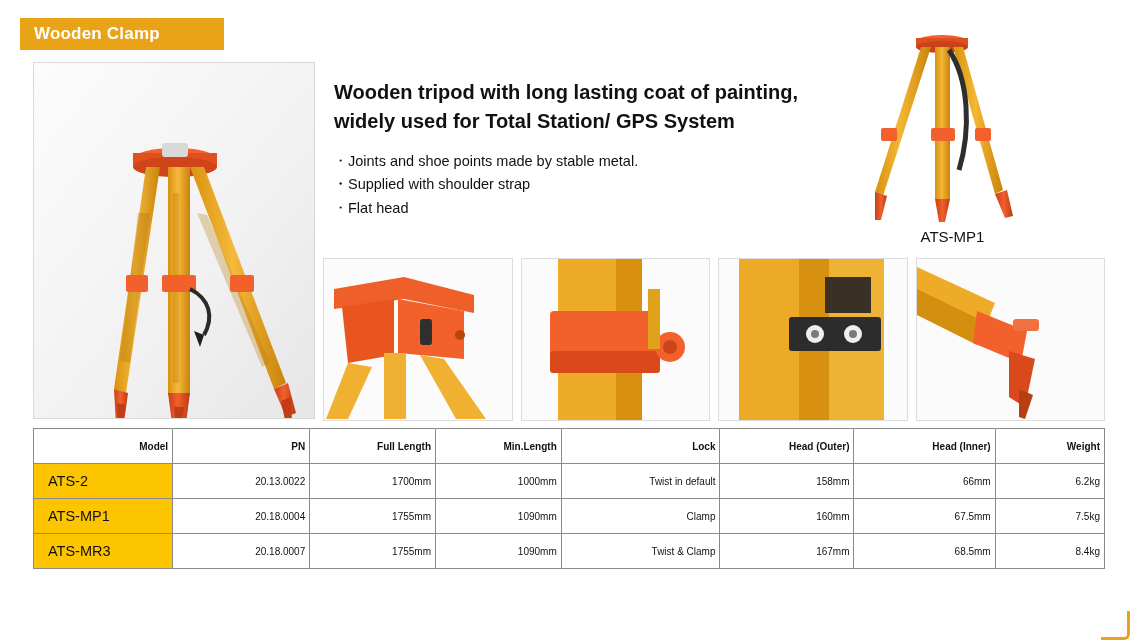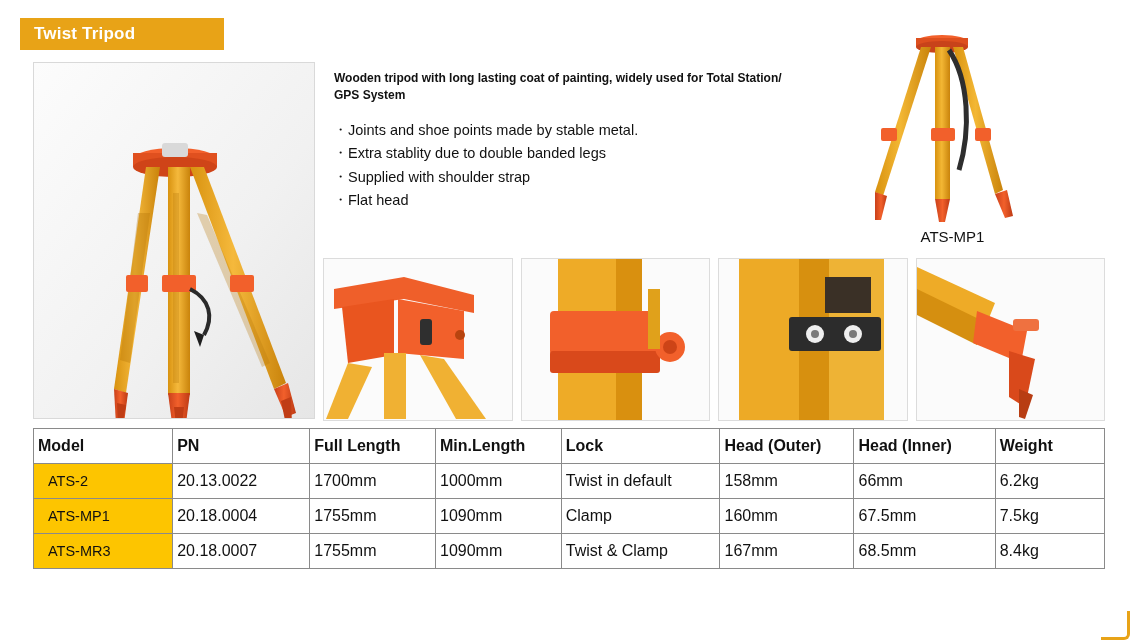--- a/index.html
+++ b/index.html
@@ -48,25 +48,25 @@
   }
 
   
   .desc {
     position: absolute;
     left: 334px;
     top: 62px;
     width: 470px;
   }
   .desc-heading {
-    font-size: 12px;
+    font-size: 20px;
     font-weight: bold;
     line-height: 1.45;
     color: #111;
-    margin: 8px 0 14px 0;
+    margin: 16px 0 14px 0;
   }
   .bullets {
     list-style: none;
     margin: 0;
     padding: 0;
   }
   .bullets li {
     font-size: 14.5px;
     line-height: 1.62;
     color: #111;
@@ -125,22 +125,22 @@
     left: 33px;
     top: 428px;
     width: 1072px;
     border-collapse: collapse;
     table-layout: fixed;
   }
   .spec-table th,
   .spec-table td {
     border: 1px solid #8a8a8a;
     height: 34px;
-    font-size: 16px;
-    text-align: left;
+    font-size: 10px;
+    text-align: right;
     color: #111;
     padding: 0 4px;
   }
   .spec-table th {
     font-weight: bold;
     background: #ffffff;
   }
   .spec-table td.model-cell {
     background: #fdc500;
     text-align: left;
@@ -166,21 +166,21 @@
     height: 26px;
     border-right: 3px solid #e8a317;
     border-bottom: 3px solid #e8a317;
     border-bottom-right-radius: 6px;
   }
 </style>
 </head>
 <body>
 
 <div class="banner">
-  <span class="banner-title">Twist Tripod</span>
+  <span class="banner-title">Wooden Clamp</span>
 </div>
 
 <div class="hero-photo">
   <svg width="280" height="355" viewBox="0 0 280 355">
     <defs>
       <linearGradient id="bgGrad" x1="0" y1="0" x2="1" y2="1">
         <stop offset="0%" stop-color="#fcfcfc"></stop>
         <stop offset="60%" stop-color="#f1f1f1"></stop>
         <stop offset="100%" stop-color="#e6e6e6"></stop>
       </linearGradient>
@@ -229,21 +229,20 @@
 
 <div class="desc">
   <p class="desc-heading">Wooden tripod with long lasting coat of painting, widely used for Total Station/ GPS System</p>
   <ul class="bullets">
     <li>
       <span class="dot">・</span>
       <span>Joints and shoe points made by stable metal.</span>
     </li>
     <li>
       <span class="dot">・</span>
-      <span>Extra stablity due to double banded legs</span>
     </li>
     <li>
       <span class="dot">・</span>
       <span>Supplied with shoulder strap</span>
     </li>
     <li>
       <span class="dot">・</span>
       <span>Flat head</span>
     </li>
   </ul>

